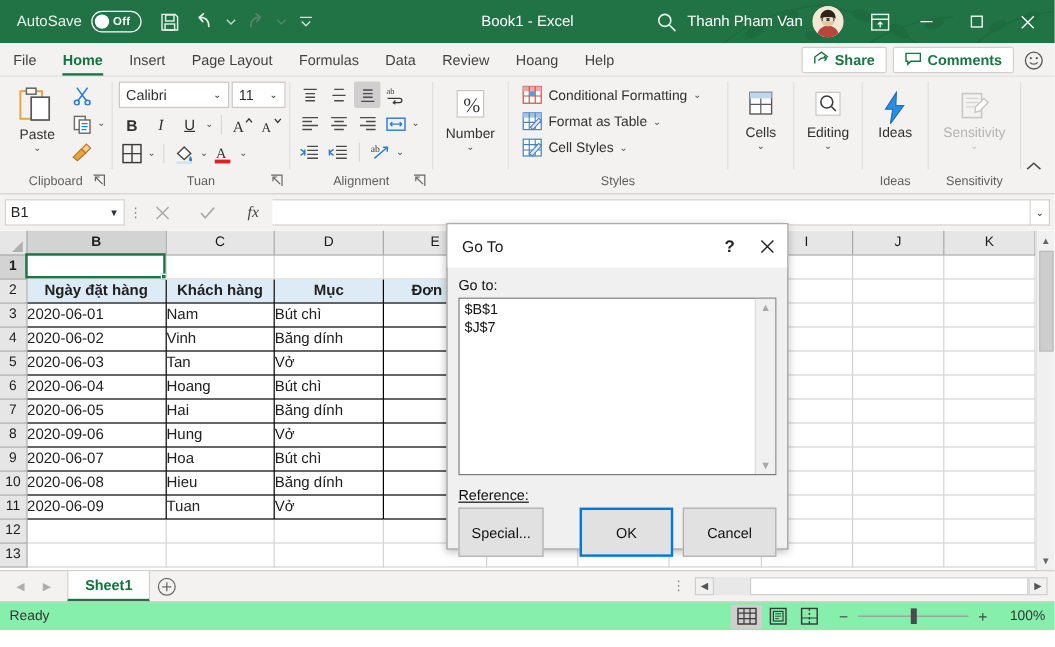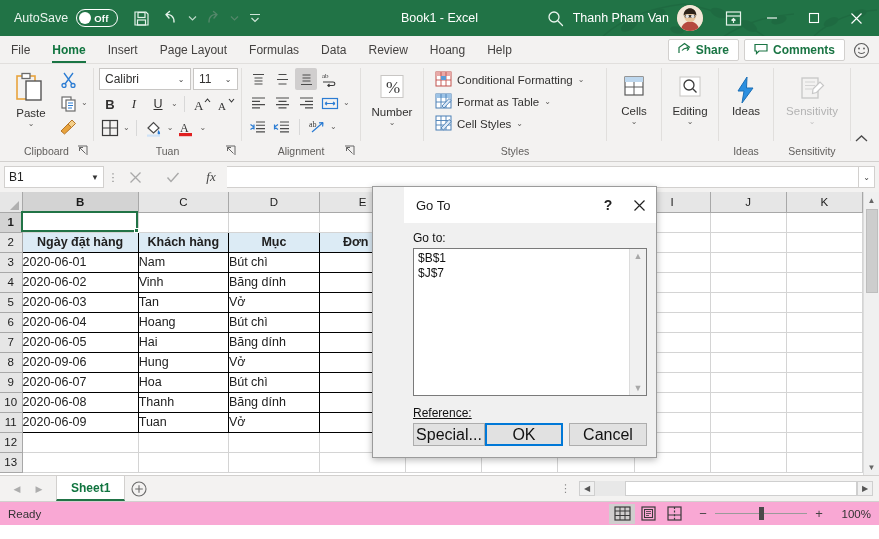--- a/index.html
+++ b/index.html
@@ -198,38 +198,38 @@
   }
   .addsheet { width:28px; height:22px; display:flex; align-items:center; justify-content:center; color:#5a5a5a; }
   .sheetbar .dots { margin-left:auto; color:#8a8a8a; font-size:11px; padding-right:8px; }
   .hscroll { display:flex; align-items:center; width:300px; padding-right:6px; }
   .hsbtn { width:16px; height:15px; background:#f0f0f0; border:1px solid #cfcfcf; display:flex; align-items:center; justify-content:center; color:#555; font-size:8px; }
   .hstrack { flex:1; height:15px; background:#e8e8e8; display:flex; }
   .hsthumb { flex:1; background:#ffffff; border:1px solid #cfcfcf; margin-left:30px; }
 
   
   .statusbar {
-    height:24px; background:#f9a8d4; border-top:1px solid #d2d0ce;
+    height:24px; background:#86efac; border-top:1px solid #d2d0ce;
     display:flex; align-items:center; font-size:11.5px; color:#333; padding:0 8px;
   }
   .statusbar .ready { }
   .sb-right { margin-left:auto; display:flex; align-items:center; gap:0; }
   .vbtn { width:26px; height:20px; display:flex; align-items:center; justify-content:center; color:#444; }
   .vbtn.sel { background:#d0cece; }
   .zoomctl { display:flex; align-items:center; gap:6px; margin-left:10px; }
   .zline { width:92px; height:1px; background:#9a9a9a; position:relative; }
   .zthumb { position:absolute; left:44px; top:-6px; width:5px; height:13px; background:#4a4a4a; }
   .zpct { width:40px; text-align:right; font-size:11.5px; }
   .zsign { font-size:13px; color:#444; width:12px; text-align:center; }
 
   
   .dialog {
     position:absolute; left:372px; top:186px; width:285px; height:272px;
     background:#f0f0f0; border:1px solid #9b9b9b; z-index:50;
-    box-shadow:0 2px 7px rgba(0,0,0,.28); display:flex; flex-direction:column;padding-left:31px;
+    box-shadow:0 2px 7px rgba(0,0,0,.28); display:flex; flex-direction:column;
   }
   .dlg-title {
     height:36px; background:#ffffff; display:flex; align-items:center;
     padding-left:12px; font-size:13px; color:#1a1a1a;
   }
   .dlg-title .t { flex:1; }
   .dlg-help { width:28px; text-align:center; font-size:14px; font-weight:bold; color:#222; }
   .dlg-close { width:34px; height:36px; display:flex; align-items:center; justify-content:center; color:#222; }
   .dlg-body { flex:1; padding:8px 9px 0 9px; display:flex; flex-direction:column; }
   .dlg-lbl { font-size:12px; color:#111; margin-bottom:3px; }
@@ -244,22 +244,22 @@
     display:flex; flex-direction:column; align-items:center; justify-content:space-between;
     padding:2px 0; color:#a8a8a8; font-size:9px;
   }
   .refinput {
     height:22px; background:#ffffff; border:1px solid #7a7a7a; display:flex; align-items:center;
     padding:0 4px; font-size:12.5px; margin-bottom:14px;
   }
   .caret { width:1px; height:14px; background:#000; margin-left:1px; }
   .dlg-btns { display:flex; align-items:center; gap:0; padding-bottom:10px; }
   .dbtn {
-    height:23px; min-width:78px; padding:0 10px; background:#e1e1e1; border:1px solid #adadad;
-    font-size:16px; color:#111; display:flex; align-items:center; justify-content:center;
+    height:41px; min-width:78px; padding:0 10px; background:#e1e1e1; border:1px solid #adadad;
+    font-size:12px; color:#111; display:flex; align-items:center; justify-content:center;
   }
   .dbtn.primary { border:2px solid #0078d7; background:#e1e1e1; }
   .spacer { flex:1; }
 </style>
 </head>
 <body>
 
 <div class="titlebar">
   <svg class="leafdeco" viewBox="0 0 460 36">
     <g fill="none" stroke="#1a5c38" stroke-width="1.4">
@@ -912,21 +912,21 @@
               <td class="cell" style="width: 76px;"></td>
               <td class="cell" style="width: 76px;"></td>
               <td class="cell" style="width: 76px;"></td>
               <td class="cell" style="width: 76px;"></td>
               <td class="cell" style="width: 76px;"></td>
               <td class="cell" style="width: 76px;"></td>
             </tr>
             <tr>
               <td class="rowh">10</td>
               <td class="cell data" style="width: 116px;">2020-06-08</td>
-              <td class="cell data" style="width: 90px;">Thanh</td>
+              <td class="cell data" style="width: 90px;">Hieu</td>
               <td class="cell data" style="width: 91px;">Băng dính</td>
               <td class="cell data" style="width: 86px;"></td>
               <td class="cell" style="width: 76px;"></td>
               <td class="cell" style="width: 76px;"></td>
               <td class="cell" style="width: 76px;"></td>
               <td class="cell" style="width: 76px;"></td>
               <td class="cell" style="width: 76px;"></td>
               <td class="cell" style="width: 76px;"></td>
             </tr>
             <tr>

